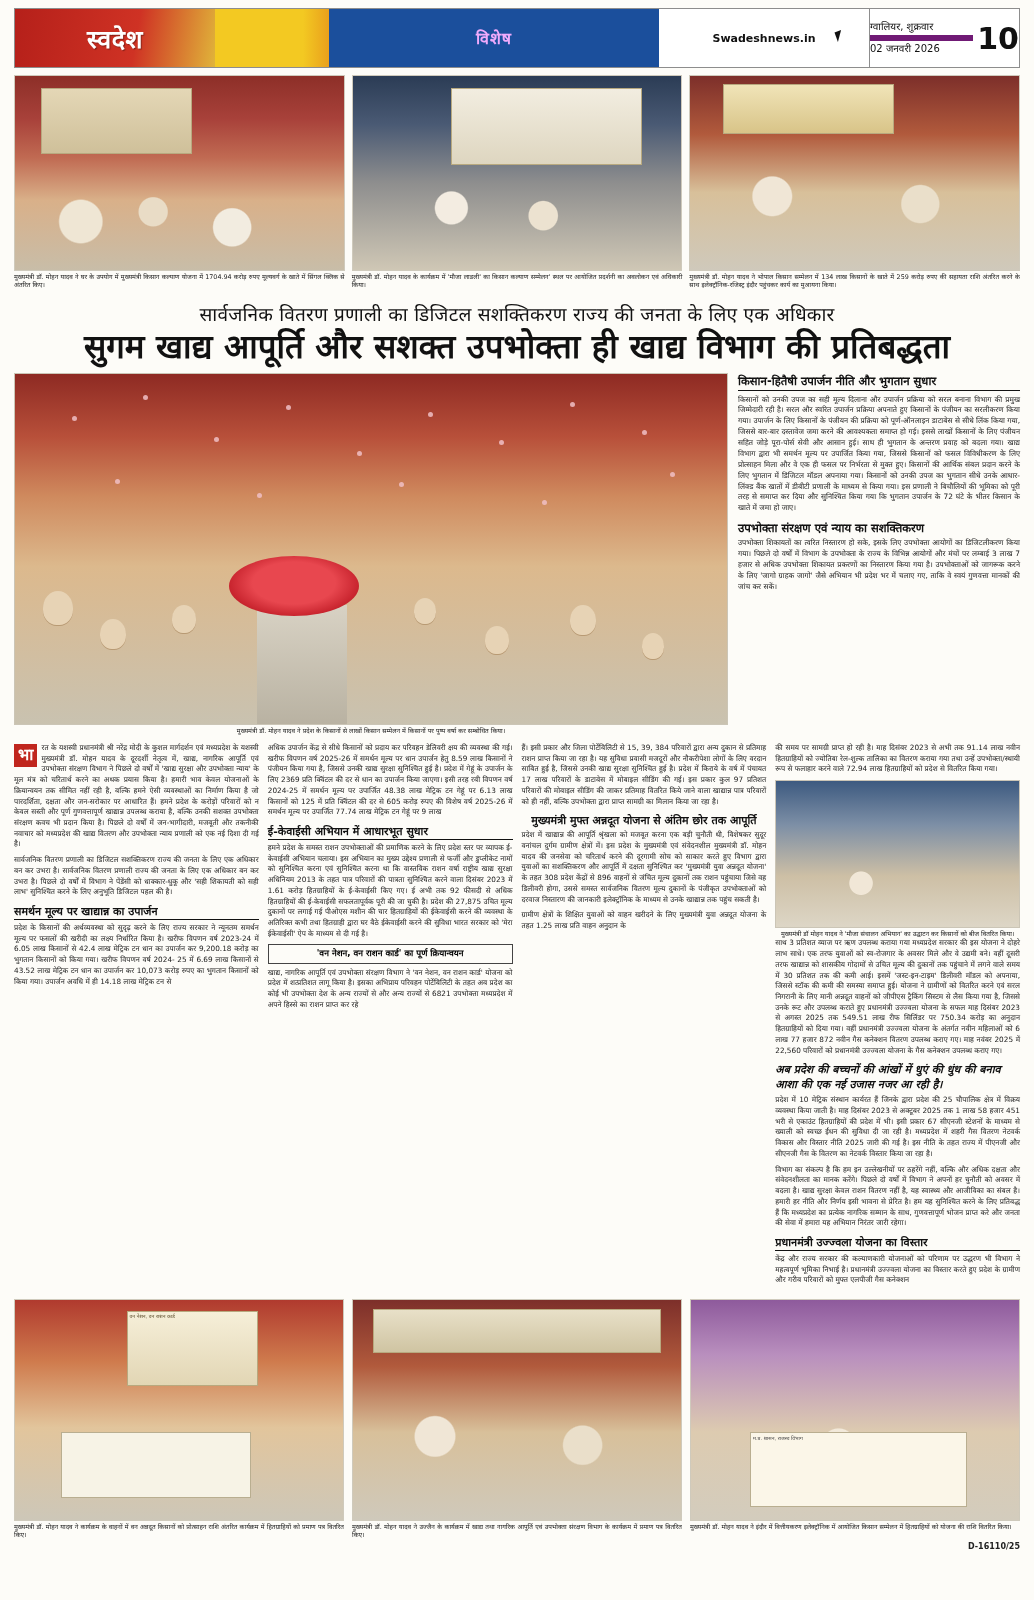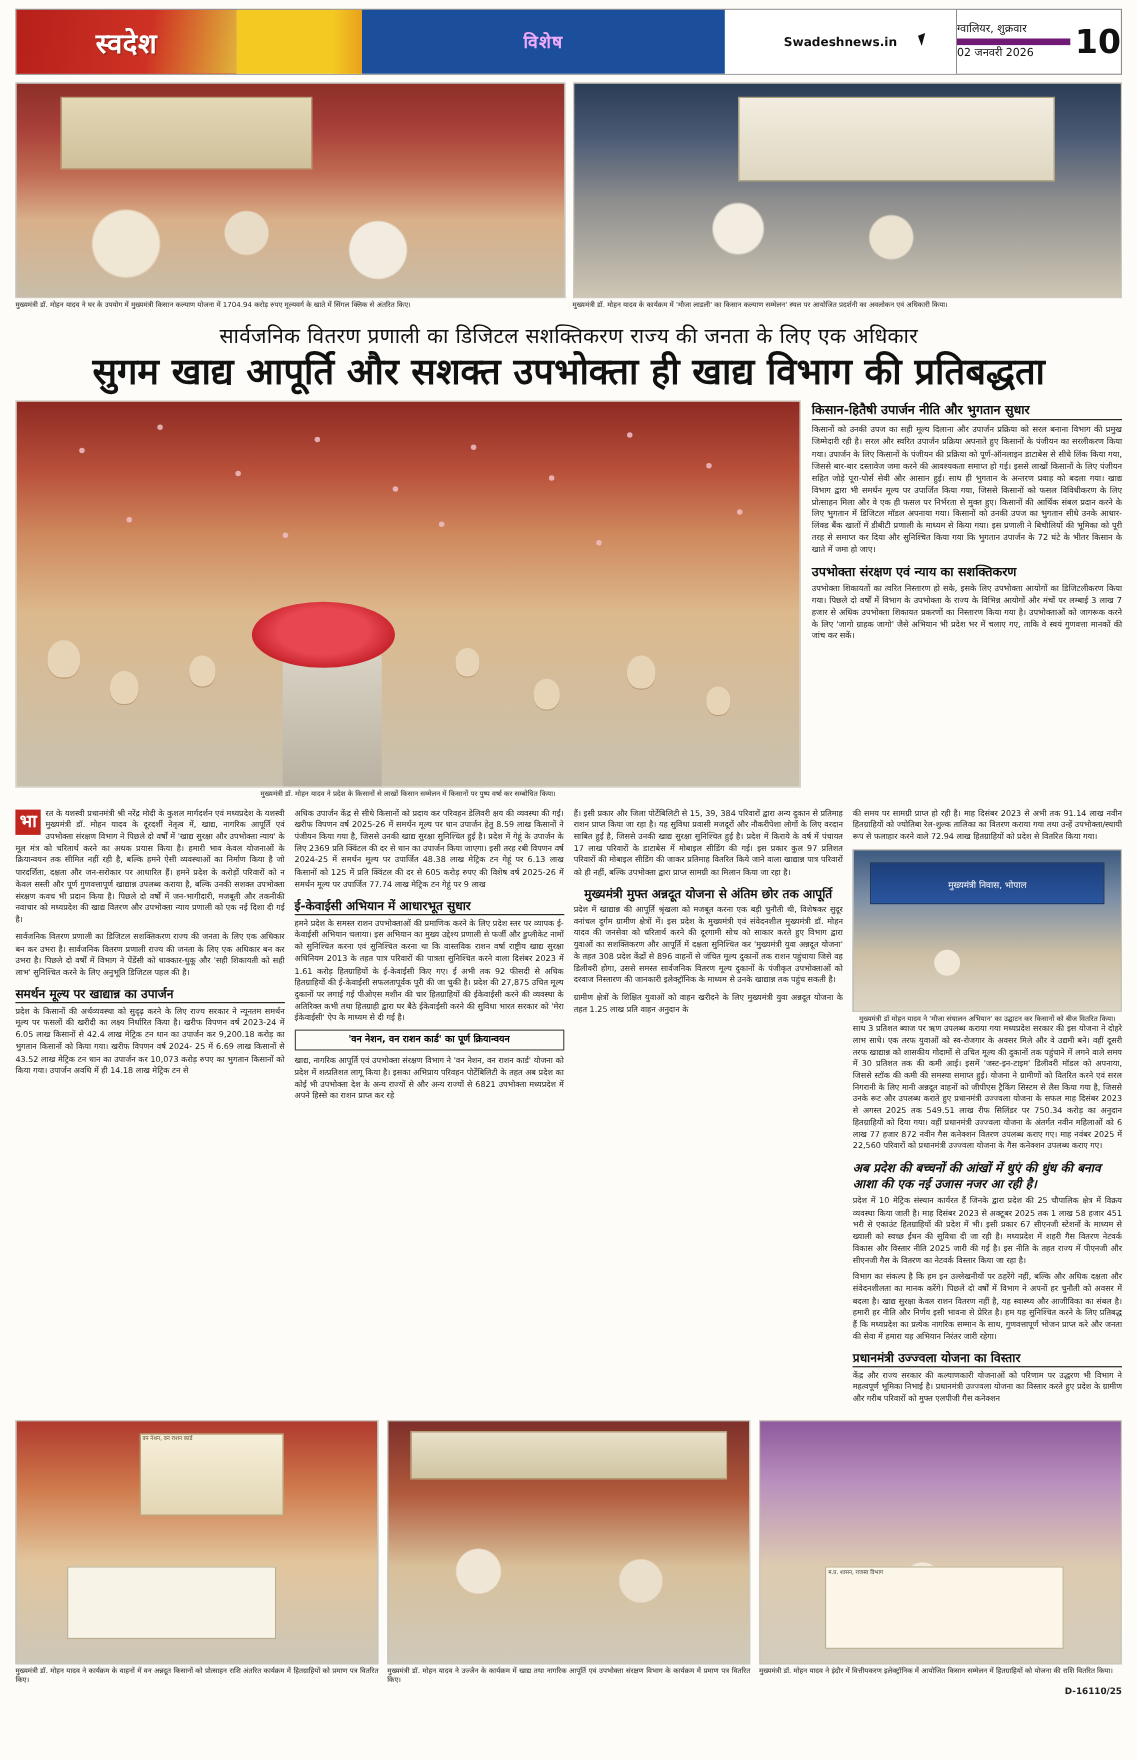--- a/index.html
+++ b/index.html
@@ -255,20 +255,27 @@
         <div class="overlay-banner"></div>
       </div>
       <div class="cap">मुख्यमंत्री डॉ. मोहन यादव ने घर के उपयोग में मुख्यमंत्री किसान कल्याण योजना में 1704.94 करोड़ रुपए मूल्यवर्ग के खाते में सिंगल क्लिक से अंतरित किए।</div>
     </div>
     <div class="photo-cell">
       <div class="ph" style="height:196px">
         <div class="crowd b"></div>
         <div class="overlay-banner" style="left:30%;width:58%;height:40%;background:linear-gradient(180deg,#f2ede0,#ded6c0)"></div>
       </div>
       <div class="cap">मुख्यमंत्री डॉ. मोहन यादव के कार्यक्रम में 'मौजा लाडली' का किसान कल्याण सम्मेलन' स्थल पर आयोजित प्रदर्शनी का अवलोकन एवं अधिकारी किया।</div>
+    </div>
+    <div class="photo-cell">
+      <div class="ph" style="height:196px">
+        <div class="crowd c"></div>
+        <div class="overlay-banner" style="left:10%;top:4%;width:52%;height:26%;background:linear-gradient(180deg,#f0e4b8,#d8c488)"></div>
+      </div>
+      <div class="cap">मुख्यमंत्री डॉ. मोहन यादव ने भोपाल किसान सम्मेलन में 134 लाख किसानों के खाते में 259 करोड़ रुपए की सहायता राशि अंतरित करने के साथ इलेक्ट्रॉनिक-रजिस्ट्र इंदौर पहुंचकर कार्य का मुआयना किया।</div>
     </div>
   </div>
 
   <div class="kicker">सार्वजनिक वितरण प्रणाली का डिजिटल सशक्तिकरण राज्य की जनता के लिए एक अधिकार</div>
   <div class="headline">सुगम खाद्य आपूर्ति और सशक्त उपभोक्ता ही खाद्य विभाग की प्रतिबद्धता</div>
 
   <div class="hero-row">
     <div class="hero-photo-wrap">
       <div class="hero-photo">
         <div class="hero-dots">
@@ -334,21 +341,20 @@
       <p>हैं। इसी प्रकार और जिला पोर्टेबिलिटी से 15, 39, 384 परिवारों द्वारा अन्य दुकान से प्रतिमाह राशन प्राप्त किया जा रहा है। यह सुविधा प्रवासी मजदूरों और नौकरीपेशा लोगों के लिए वरदान साबित हुई है, जिससे उनकी खाद्य सुरक्षा सुनिश्चित हुई है। प्रदेश में किराये के वर्ष में पंचायत 17 लाख परिवारों के डाटाबेस में मोबाइल सीडिंग की गई। इस प्रकार कुल 97 प्रतिशत परिवारों की मोबाइल सीडिंग की जाकर प्रतिमाह वितरित किये जाने वाला खाद्यान्न पात्र परिवारों को ही नहीं, बल्कि उपभोक्ता द्वारा प्राप्त सामग्री का मिलान किया जा रहा है।</p>
       <div class="midhead">मुख्यमंत्री मुफ्त अन्नदूत योजना से अंतिम छोर तक आपूर्ति</div>
       <p>प्रदेश में खाद्यान्न की आपूर्ति श्रृंखला को मजबूत करना एक बड़ी चुनौती थी, विशेषकर सुदूर वनांचल दुर्गम ग्रामीण क्षेत्रों में। इस प्रदेश के मुख्यमंत्री एवं संवेदनशील मुख्यमंत्री डॉ. मोहन यादव की जनसेवा को चरितार्थ करने की दूरगामी सोच को साकार करते हुए विभाग द्वारा युवाओं का सशक्तिकरण और आपूर्ति में दक्षता सुनिश्चित कर 'मुख्यमंत्री युवा अन्नदूत योजना' के तहत 308 प्रदेश केंद्रों से 896 वाहनों से जंचित मूल्य दुकानों तक राशन पहुंचाया जिसे वह डिलीवरी होगा, उससे समस्त सार्वजनिक वितरण मूल्य दुकानों के पंजीकृत उपभोक्ताओं को दरवाज निस्तारण की जानकारी इलेक्ट्रॉनिक के माध्यम से उनके खाद्यान्न तक पहुंच सकती है।</p>
       <p>ग्रामीण क्षेत्रों के शिक्षित युवाओं को वाहन खरीदने के लिए मुख्यमंत्री युवा अन्नदूत योजना के तहत 1.25 लाख प्रति वाहन अनुदान के</p>
     </div>
 
     <div class="col">
       <p>की समय पर सामग्री प्राप्त हो रही है। माह दिसंबर 2023 से अभी तक 91.14 लाख नवीन हितग्राहियों को ज्योतिबा रेल-शुल्क तालिका का वितरण कराया गया तथा उन्हें उपभोक्ता/स्थायी रूप से फलाहार करने वाले 72.94 लाख हितग्राहियों को प्रदेश से वितरित किया गया।</p>
       <div class="mid-photo">
         <div class="crowd d"></div>
-        <div class="stage-banner">मुख्यमंत्री निवास, भोपाल</div>
       </div>
       <div class="cap" style="text-align:center">मुख्यमंत्री डॉ मोहन यादव ने 'मौजा संचालन अभियान' का उद्घाटन कर किसानों को बीज वितरित किया।</div>
       <p>साथ 3 प्रतिशत ब्याज पर ऋण उपलब्ध कराया गया मध्यप्रदेश सरकार की इस योजना ने दोहरे लाभ साधे। एक तरफ युवाओं को स्व-रोजगार के अवसर मिले और वे उद्यमी बने। वहीं दूसरी तरफ खाद्यान्न को शासकीय गोदामों से उचित मूल्य की दुकानों तक पहुंचाने में लगने वाले समय में 30 प्रतिशत तक की कमी आई। इसमें 'जस्ट-इन-टाइम' डिलीवरी मॉडल को अपनाया, जिससे स्टॉक की कमी की समस्या समाप्त हुई। योजना ने ग्रामीणों को वितरित करने एवं सरल निगरानी के लिए मानी अन्नदूत वाहनों को जीपीएस ट्रैकिंग सिस्टम से लैस किया गया है, जिससे उनके रूट और उपलब्ध कराते हुए प्रधानमंत्री उज्ज्वला योजना के सफल माह दिसंबर 2023 से अगस्त 2025 तक 549.51 लाख रीफ सिलिंडर पर 750.34 करोड़ का अनुदान हितग्राहियों को दिया गया। वहीं प्रधानमंत्री उज्ज्वला योजना के अंतर्गत नवीन महिलाओं को 6 लाख 77 हजार 872 नवीन गैस कनेक्शन वितरण उपलब्ध कराए गए। माह नवंबर 2025 में 22,560 परिवारों को प्रधानमंत्री उज्ज्वला योजना के गैस कनेक्शन उपलब्ध कराए गए।</p>
       <div class="subhead nb" style="font-style:italic">अब प्रदेश की बच्चनों की आंखों में धुएं की धुंध की बनाव आशा की एक नई उजास नजर आ रही है।</div>
       <p>प्रदेश में 10 मेट्रिक संस्थान कार्यरत हैं जिनके द्वारा प्रदेश की 25 चौपालिक क्षेत्र में विक्रय व्यवस्था किया जाती है। माह दिसंबर 2023 से अक्टूबर 2025 तक 1 लाख 58 हजार 451 भरी से एकाउंट हितग्राहियों की प्रदेश में भी। इसी प्रकार 67 सीएनजी स्टेशनों के माध्यम से ख्याली को स्वच्छ ईंधन की सुविधा दी जा रही है। मध्यप्रदेश में शहरी गैस वितरण नेटवर्क विकास और विस्तार नीति 2025 जारी की गई है। इस नीति के तहत राज्य में पीएनजी और सीएनजी गैस के वितरण का नेटवर्क विस्तार किया जा रहा है।</p>
       <p>विभाग का संकल्प है कि हम इन उल्लेखनीयों पर ठहरेंगे नहीं, बल्कि और अधिक दक्षता और संवेदनशीलता का मानक करेंगे। पिछले दो वर्षों में विभाग ने अपनों हर चुनौती को अवसर में बदला है। खाद्य सुरक्षा केवल राशन वितरण नहीं है, यह स्वास्थ्य और आजीविका का संबल है। हमारी हर नीति और निर्णय इसी भावना से प्रेरित है। हम यह सुनिश्चित करने के लिए प्रतिबद्ध हैं कि मध्यप्रदेश का प्रत्येक नागरिक सम्मान के साथ, गुणवत्तापूर्ण भोजन प्राप्त करे और जनता की सेवा में हमारा यह अभियान निरंतर जारी रहेगा।</p>
       <div class="subhead">प्रधानमंत्री उज्ज्वला योजना का विस्तार</div>
       <p>केंद्र और राज्य सरकार की कल्याणकारी योजनाओं को परिणाम पर उद्धरण भी विभाग ने महत्वपूर्ण भूमिका निभाई है। प्रधानमंत्री उज्ज्वला योजना का विस्तार करते हुए प्रदेश के ग्रामीण और गरीब परिवारों को मुफ्त एलपीजी गैस कनेक्शन</p>
     </div>
   </div>

